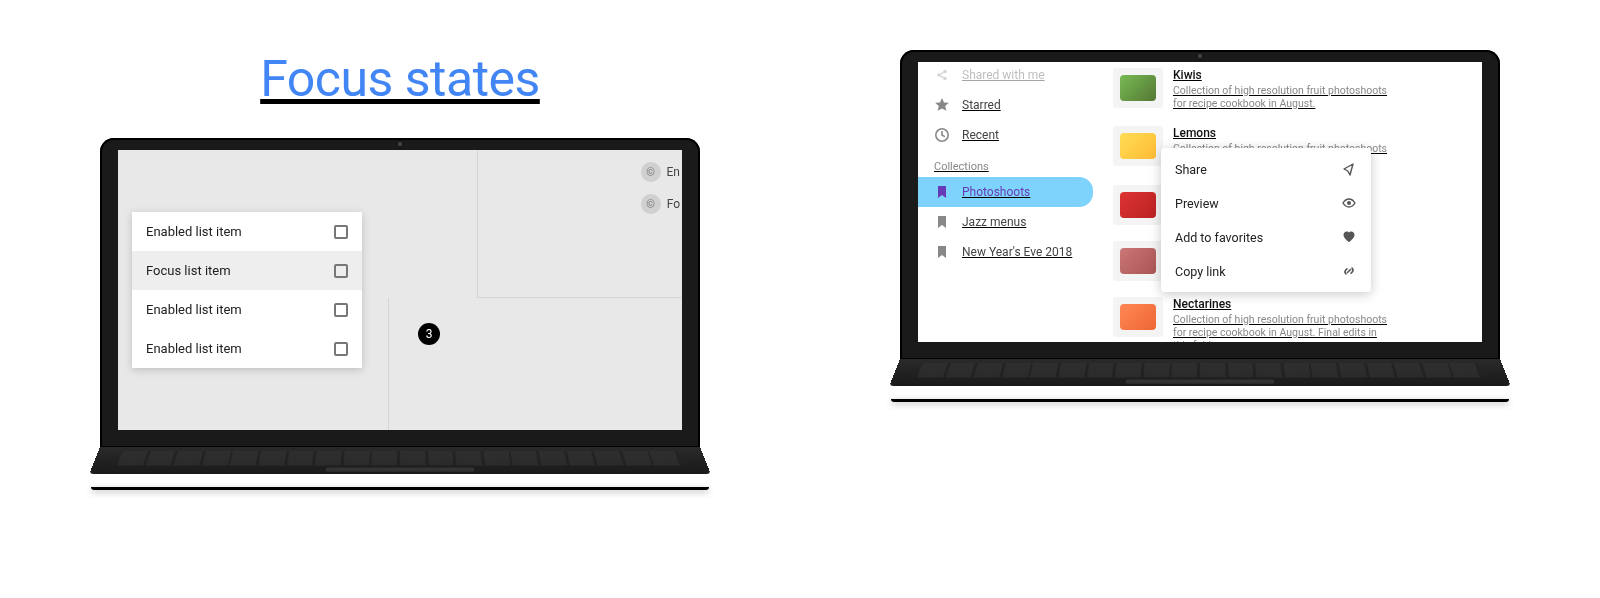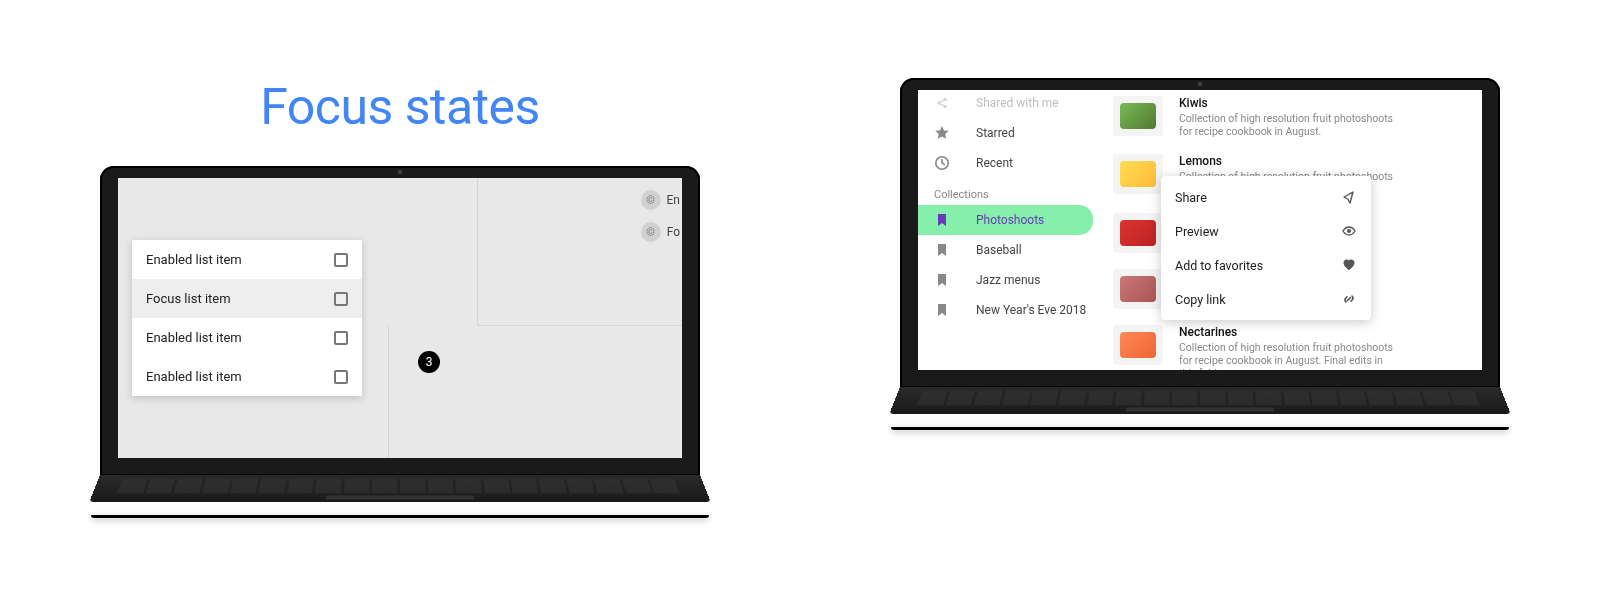--- a/index.html
+++ b/index.html
@@ -3,21 +3,21 @@
 <meta charset="utf-8">
 <style>
   * { box-sizing: border-box; margin: 0; padding: 0; }
   body {
     font-family: -apple-system, BlinkMacSystemFont, 'Segoe UI', Roboto, Arial, sans-serif;
     background: #fff;
     width: 1600px;
     height: 598px;
     overflow: hidden;
   }
-  .row { display: flex; justify-content: flex-start; padding-top: 78px; }
+  .row { display: flex; justify-content: flex-start; padding-top: 50px; text-decoration: underline; }
   .col { display: flex; flex-direction: column; align-items: center; width: 50%; }
   .heading {
     font-size: 50px;
     font-weight: 400;
     color: #4285f4;
     margin-bottom: 30px;
     letter-spacing: -0.5px;
   }
   
   .laptop { position: relative; width: 600px; }
@@ -101,29 +101,29 @@
     position:absolute; left:300px; top:173px;
     width:22px; height:22px; border-radius:50%;
     background:#000; color:#fff; font-size:12px;
     display:flex; align-items:center; justify-content:center;
   }
 
   
   .cm-root { display:flex; width:100%; height:100%; background:#fff; font-size:12px; color:#333; }
   .cm-side { width:185px; padding:4px 0; }
   .srow {
-    display:flex; align-items:center; gap:26px; padding:7px 16px;
+    display:flex; align-items:center; gap:12px; padding:7px 16px;
     color:#444; cursor:default;
   }
-  .srow.sel { background:#86efac; color:#673ab7; border-radius:0 14px 14px 0; margin-right:10px; }
+  .srow.sel { background:#7dd3fc; color:#673ab7; border-radius:0 14px 14px 0; margin-right:10px; }
   .srow.sel .sicon { color:#673ab7; }
   .sicon { width:16px; height:16px; color:#888; flex:0 0 16px; }
   .shdr { padding:10px 16px 4px 16px; font-size:11px; color:#888; }
   .cm-main { flex:1; position:relative; overflow:hidden; }
-  .item { display:flex; gap:16px; padding:8px 10px; }
+  .item { display:flex; gap:10px; padding:8px 10px; }
   .thumb {
     width:50px; height:40px; border-radius:3px; flex:0 0 50px;
     background:#f4f4f4; display:flex; align-items:center; justify-content:center;
   }
   .dots { width:36px; height:26px; border-radius:4px; }
   .meta .title { font-size:12px; color:#111; margin-bottom:2px; font-weight:500; }
   .meta .sub { font-size:10.5px; color:#888; line-height:1.25; max-width:220px; }
   .ctxmenu {
     position:absolute; top:86px; left:58px;
     width:210px; background:#fff; border-radius:4px;
@@ -253,26 +253,20 @@
               <div class="srow sel">
                 <svg class="sicon" viewBox="0 0 16 16">
                     <use href="#i-bookmark"></use>
                   </svg>
                 <span>Photoshoots</span>
               </div>
               <div class="srow">
                 <svg class="sicon" viewBox="0 0 16 16">
                     <use href="#i-bookmark"></use>
                   </svg>
-                <span>Baseball</span>
-              </div>
-              <div class="srow">
-                <svg class="sicon" viewBox="0 0 16 16">
-                    <use href="#i-bookmark"></use>
-                  </svg>
                 <span>Jazz menus</span>
               </div>
               <div class="srow">
                 <svg class="sicon" viewBox="0 0 16 16">
                     <use href="#i-bookmark"></use>
                   </svg>
                 <span>New Year's Eve 2018</span>
               </div>
             </div>
 

